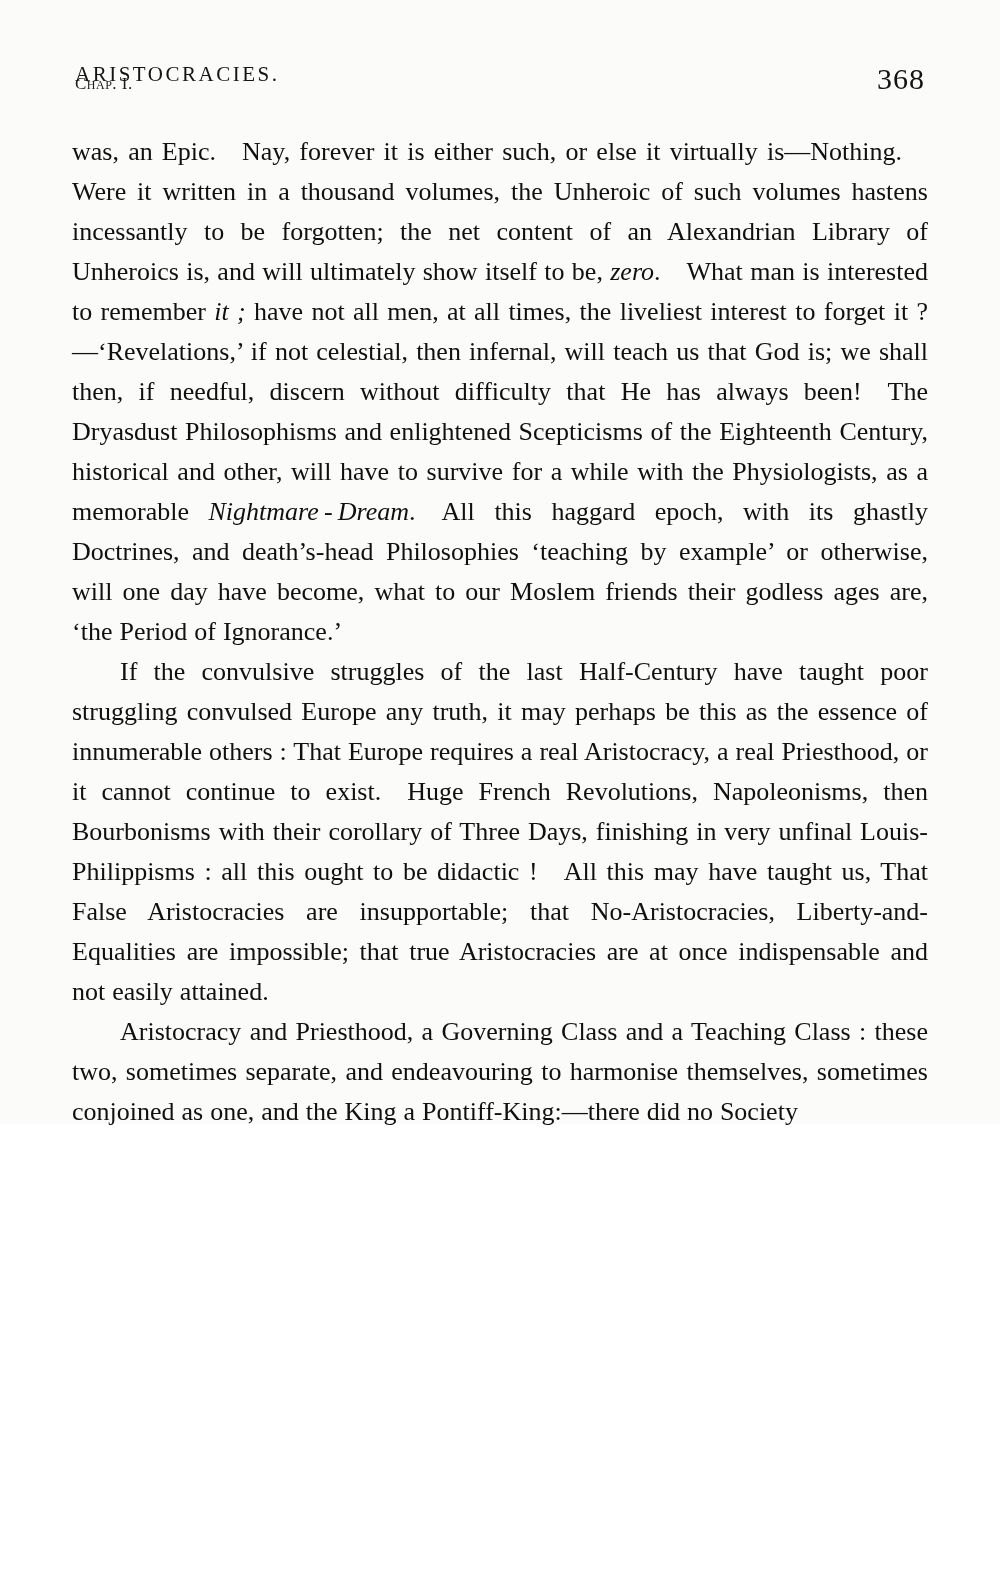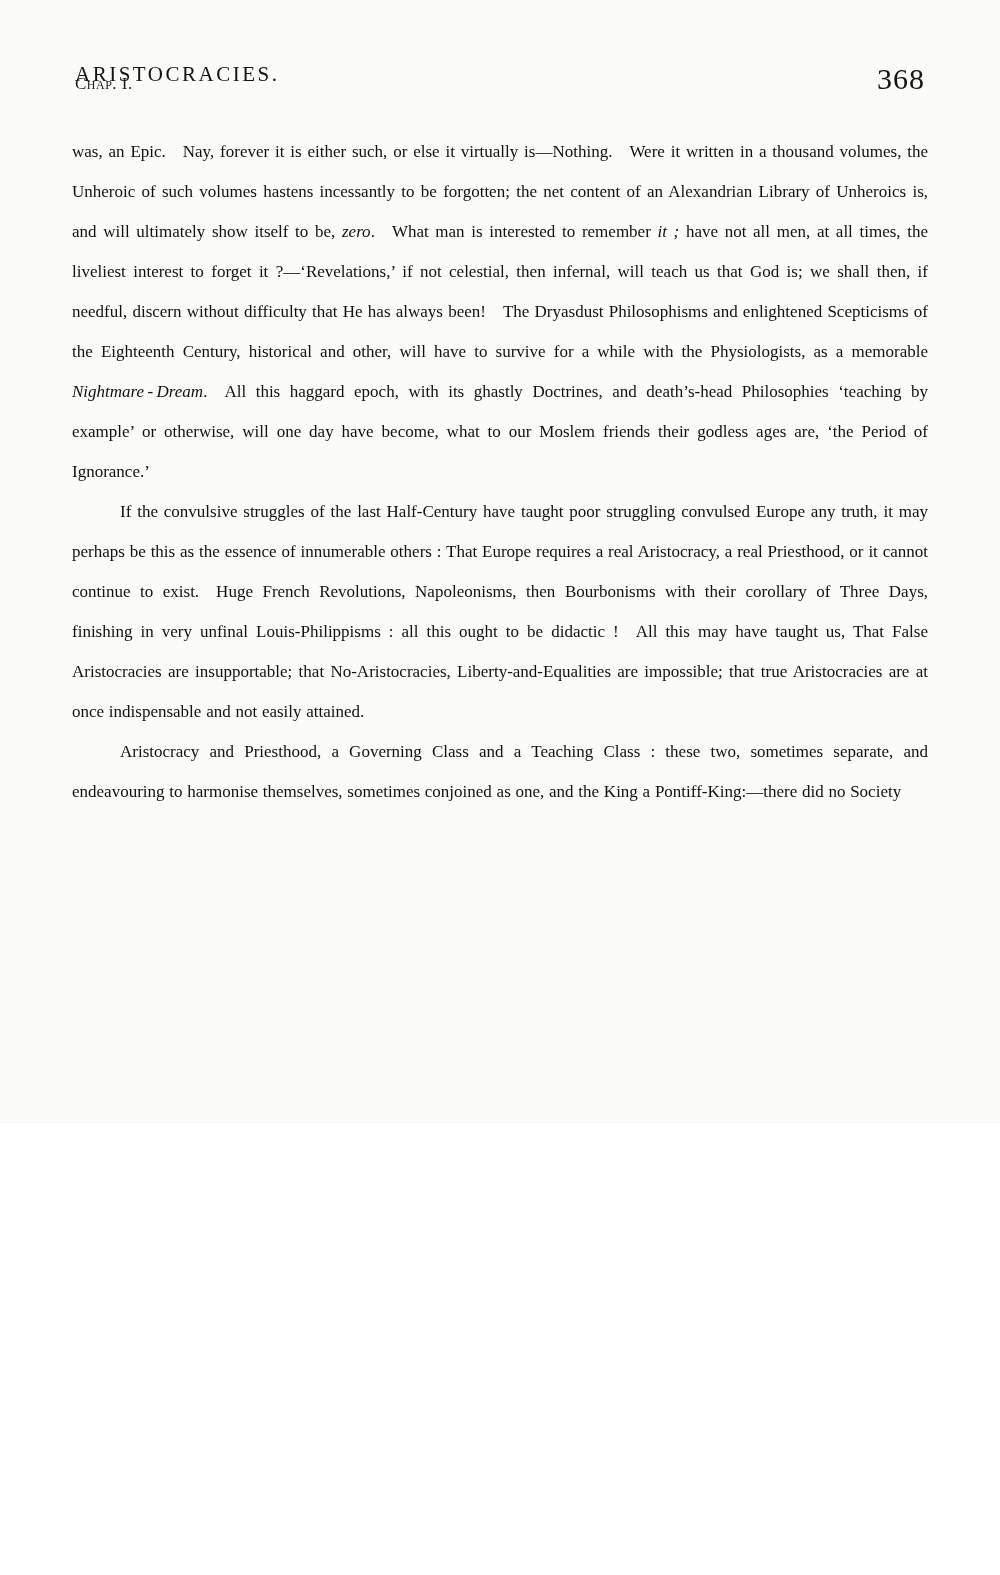--- a/index.html
+++ b/index.html
@@ -55,21 +55,21 @@
     letter-spacing: 1px;
   }
   .body-text {
     position: absolute;
     top: 132px;
     left: 72px;
     width: 856px;
   }
   p {
     margin: 0;
-    font-size: 17px;
+    font-size: 26px;
     line-height: 40px;
     text-align: justify;
     text-justify: inter-word;
     color: #101010;
     word-spacing: 0.5px;
   }
   p.first {
     text-indent: 0;
   }
   p.indent {

